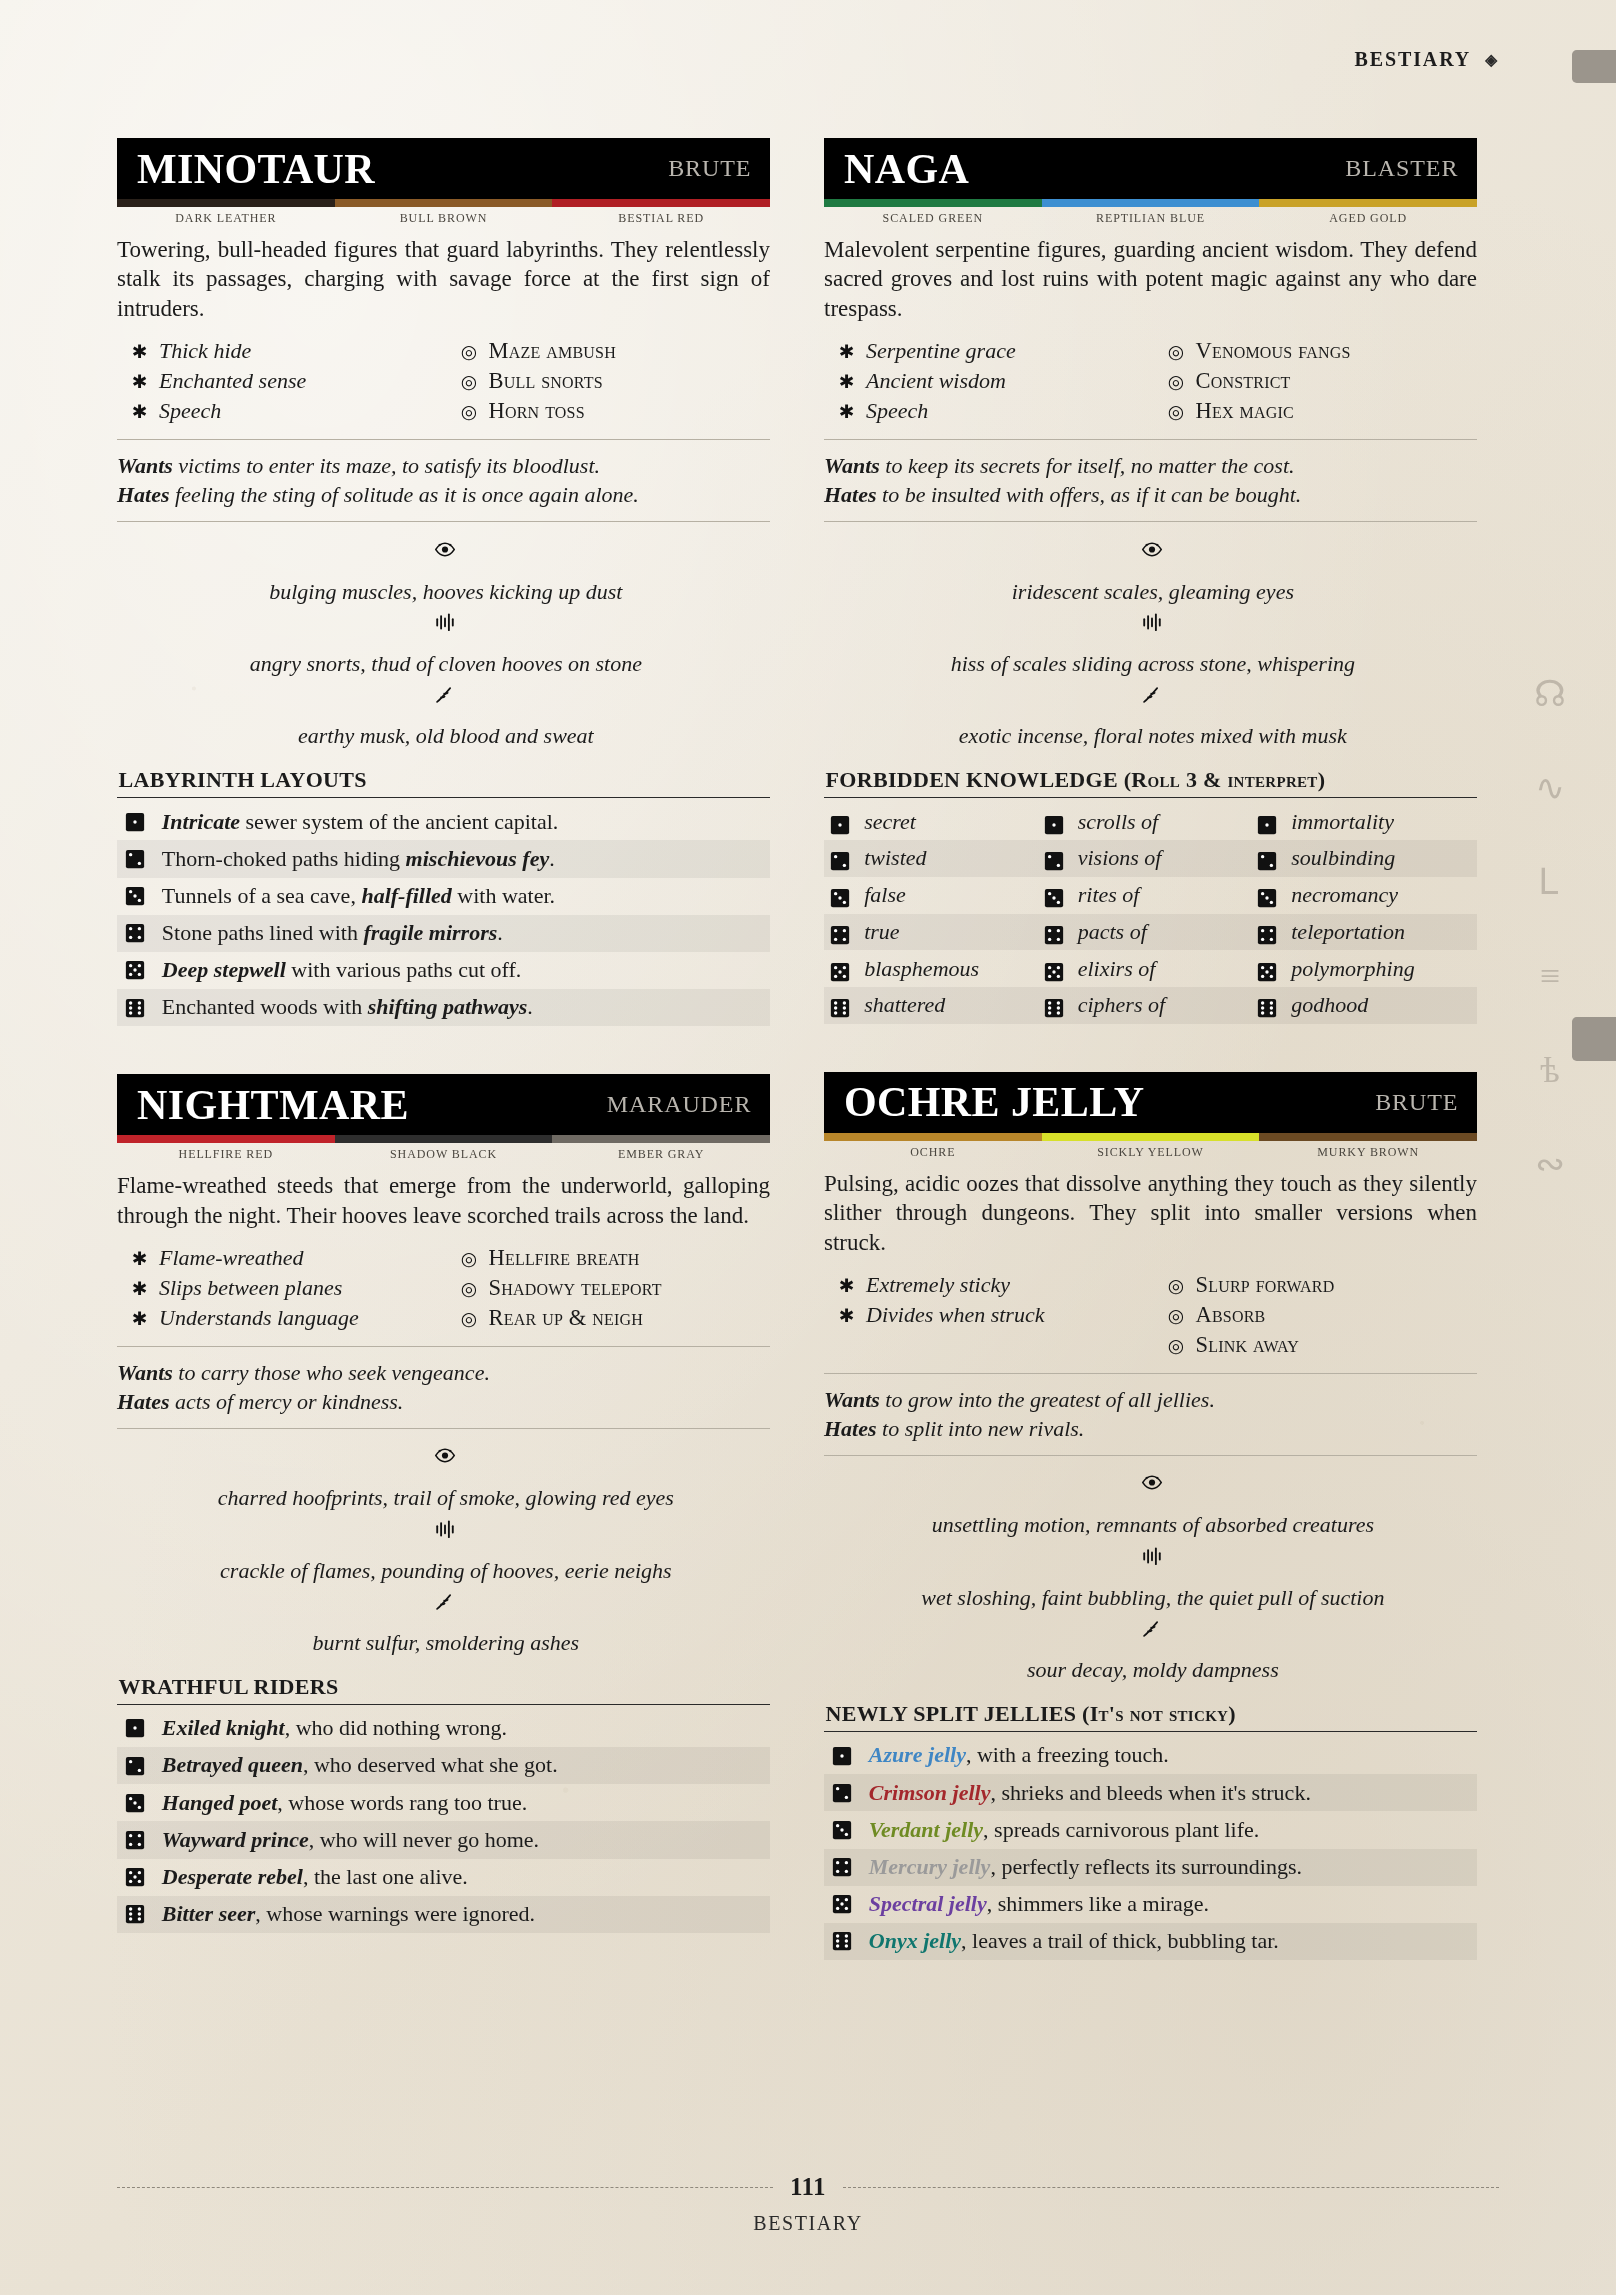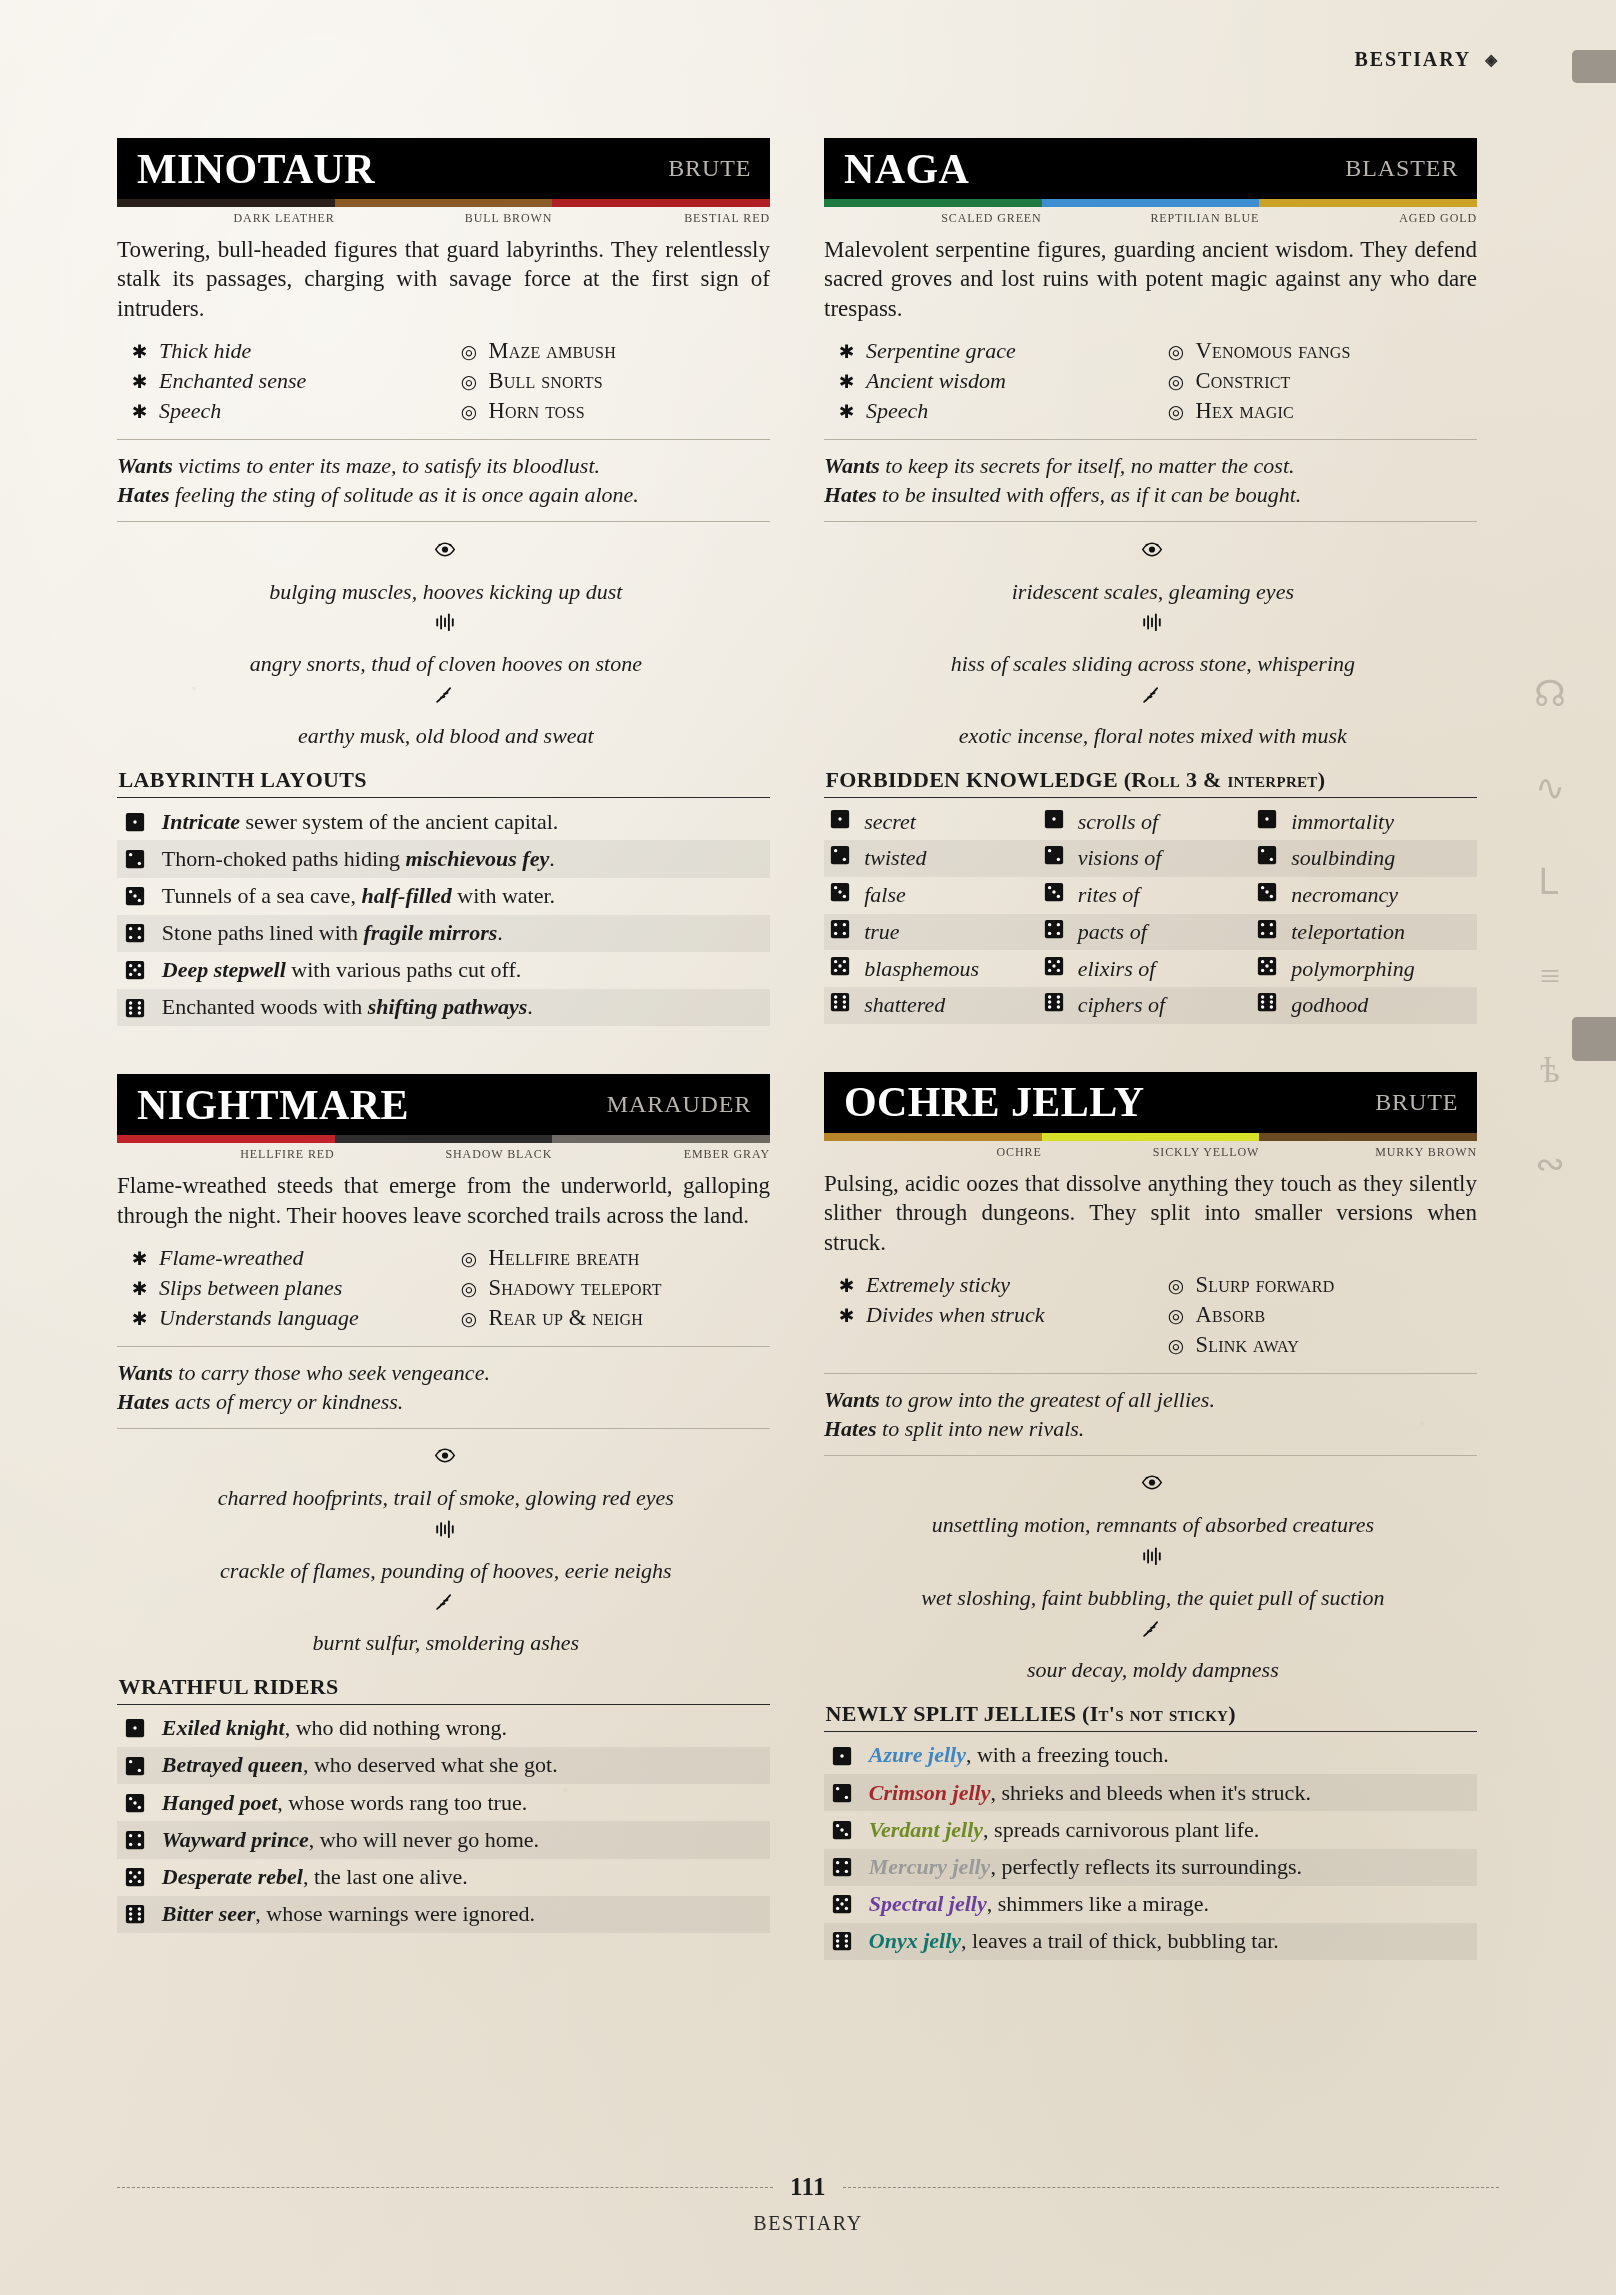--- a/index.html
+++ b/index.html
@@ -107,21 +107,21 @@
   .strip > div { flex:1; }
   .striplabels {
     display:flex;
     font-size: 12px;
     letter-spacing: 0.9px;
     color:#4a463f;
     padding: 3.9px 0 0 0;
     text-transform: uppercase;
     font-family:"Liberation Serif", serif;
   }
-  .striplabels > div { flex:1; text-align:right; }
+  .striplabels > div { flex:1; text-align:center; }
 
   
   .desc {
     font-size: 23px;
     line-height: 1.28;
     text-align: justify;
     margin-top: 9.3px;
     margin-bottom: 11px;
   }
 
@@ -192,21 +192,21 @@
   .die { flex:0 0 23px; }
 
   
   .rows3 .r3 {
     display:flex;
     font-size: 22px;
     padding: 5.4px 6.2px;
     font-style: italic;
   }
   .rows3 .r3:nth-child(even) { background: rgba(0,0,0,0.055); }
-  .rows3 .cell { display:flex; align-items:flex-start; gap:11px; width: 33.333%; }
+  .rows3 .cell { display:flex; align-items:flex-end; gap:11px; width: 33.333%; }
   .bi { font-style: italic; font-weight: bold; }
 
   
   .footer {
     position:absolute;
     left: 117px; right: 117px;
     top: 2173px;
     text-align:center;
   }
   .rule-wrap { display:flex; align-items:center; gap:17px; }

